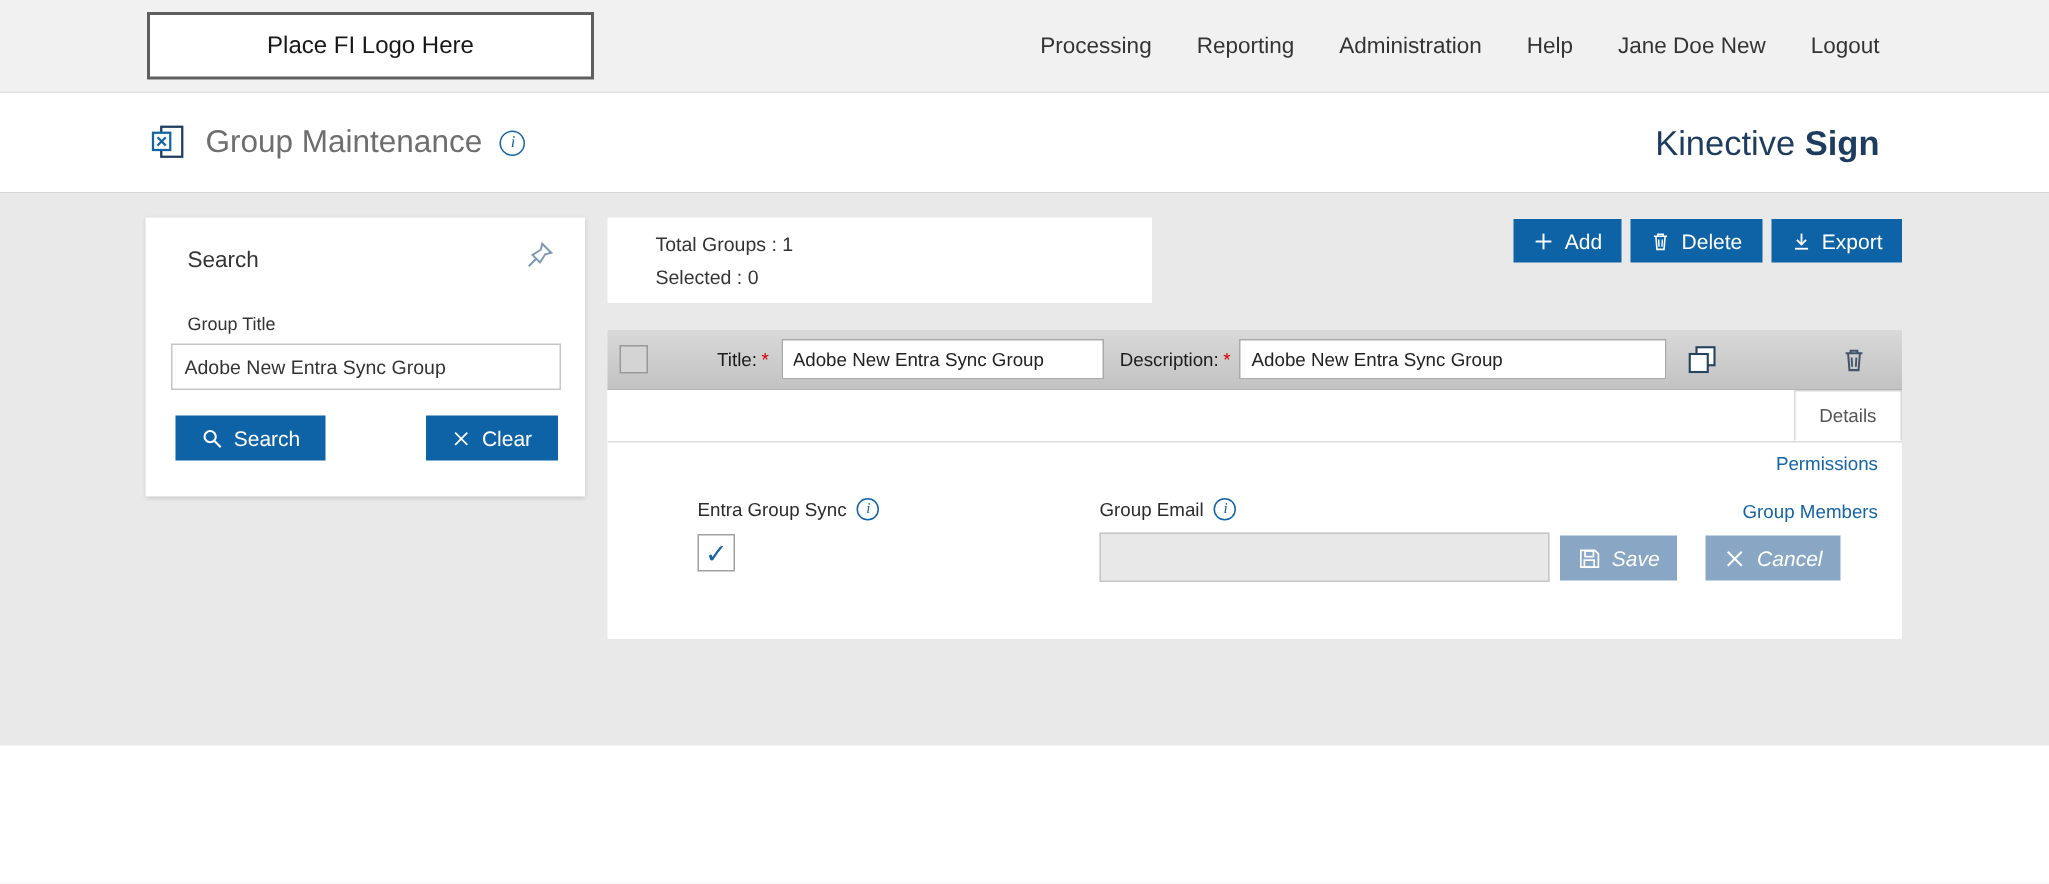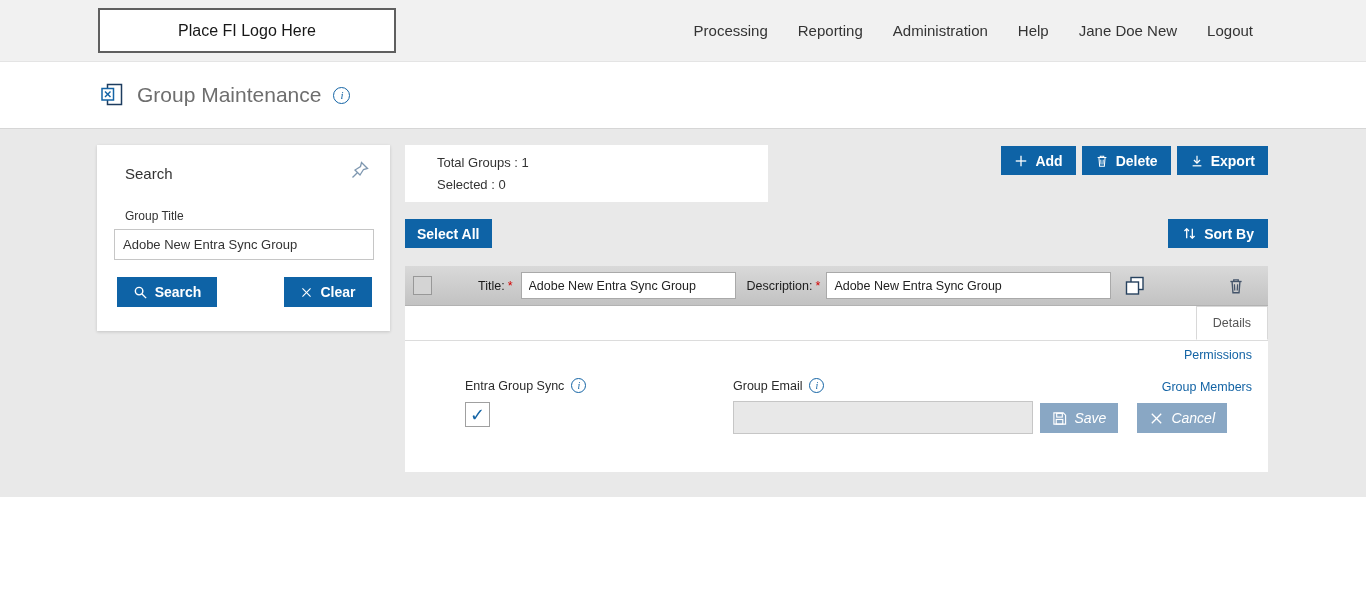--- a/index.html
+++ b/index.html
@@ -27,21 +27,21 @@
   .main { position:relative; height:368px; background:#e9e9e9; }
 
   
   .search-card { position:absolute; left:97px; top:16px; width:293px; height:186px; background:#fff; box-shadow:0 1px 3px rgba(0,0,0,.16); }
   .search-head { position:relative; padding:20px 0 0 28px; }
   .search-title { font-size:15px; color:#333; }
   .pin { position:absolute; right:20px; top:15px; display:inline-flex; cursor:pointer; }
   .small-label { display:block; margin:26px 0 0 28px; font-size:12px; color:#333; }
   .search-input { display:block; margin:6px 0 0 17px; width:260px; height:31px; border:1px solid #c6c6c6; padding:0 8px; font-size:13px; color:#333; font-family:inherit; background:#fff; }
   .search-btn-row { margin:17px 18px 0 20px; display:flex; justify-content:space-between; }
-  .btn-primary { background:#0e63a6; color:#fff; border:none; height:30px; display:inline-flex; align-items:center; justify-content:center; gap:7px; font-size:14px; font-family:inherit; cursor:pointer; padding:0 13px;font-weight:bold; }
+  .btn-primary { background:#0e63a6; color:#fff; border:none; height:30px; display:inline-flex; align-items:center; justify-content:center; gap:7px; font-size:14px; font-family:inherit; cursor:pointer; padding:0 13px; }
   .btn-search { width:100px; }
   .btn-clear { width:88px; }
 
   
   .content { position:absolute; left:405px; top:16px; width:863px; }
   .row-top { display:flex; justify-content:space-between; align-items:flex-start; }
   .summary-box { width:363px; height:57px; background:#fff; padding:0 0 0 32px; display:flex; flex-direction:column; justify-content:center; gap:7px; font-size:13px; color:#333; }
   .toolbar { display:flex; gap:6px; margin-top:1px; }
   .toolbar .btn-primary { height:29px; }
   .row-mid { margin-top:17px; display:flex; justify-content:space-between; }
@@ -102,20 +102,24 @@
       <span class="doc-icon">
         <svg width="26" height="26" viewBox="0 0 26 26">
           <rect x="8.5" y="2.5" width="14" height="20" fill="#fff" stroke="#1d3c5f" stroke-width="1.5"></rect>
           <rect x="3" y="6.5" width="11.5" height="11.5" fill="#fff" stroke="#1464a5" stroke-width="1.5"></rect>
           <line x1="6" y1="9.5" x2="11.5" y2="15" stroke="#1464a5" stroke-width="1.5"></line>
           <line x1="11.5" y1="9.5" x2="6" y2="15" stroke="#1464a5" stroke-width="1.5"></line>
         </svg>
       </span>
       <h1 class="page-title">Group Maintenance</h1>
       <span class="info-badge title-info">i</span>
+    </div>
+    <div class="brand">
+      <span>Kinective</span>
+      <b>Sign</b>
     </div>
   </div>
 
   <div class="main">
 
     <aside class="search-card">
       <div class="search-head">
         <span class="search-title">Search</span>
         <span class="pin">
           <svg width="20" height="20" viewBox="0 0 20 20">
@@ -183,36 +187,20 @@
                 <line x1="8" y1="2" x2="8" y2="10" stroke="#fff" stroke-width="1.4"></line>
                 <polyline points="4.5,6.8 8,10.3 11.5,6.8" fill="none" stroke="#fff" stroke-width="1.4"></polyline>
                 <line x1="3" y1="13.5" x2="13" y2="13.5" stroke="#fff" stroke-width="1.4"></line>
               </svg>
             </span>
             <span>Export</span>
           </button>
         </div>
       </div>
 
-      <div class="row-mid">
-        <button class="btn-primary btn-selectall">
-          <span>Select All</span>
-        </button>
-        <button class="btn-primary btn-sortby">
-          <span class="ic">
-            <svg width="15" height="15" viewBox="0 0 16 16">
-              <line x1="5" y1="3" x2="5" y2="13" stroke="#fff" stroke-width="1.4"></line>
-              <polyline points="2.6,5.4 5,3 7.4,5.4" fill="none" stroke="#fff" stroke-width="1.4"></polyline>
-              <line x1="11" y1="3" x2="11" y2="13" stroke="#fff" stroke-width="1.4"></line>
-              <polyline points="8.6,10.6 11,13 13.4,10.6" fill="none" stroke="#fff" stroke-width="1.4"></polyline>
-            </svg>
-          </span>
-          <span>Sort By</span>
-        </button>
-      </div>
 
       <div class="group-row">
         <span class="row-checkbox"></span>
         <span class="row-label lbl-title">
           <span>Title:</span><span class="req">*</span>
         </span>
         <input class="row-input title-input" type="text" value="Adobe New Entra Sync Group" style="">
         <span class="row-label lbl-desc">
           <span>Description:</span><span class="req">*</span>
         </span>

